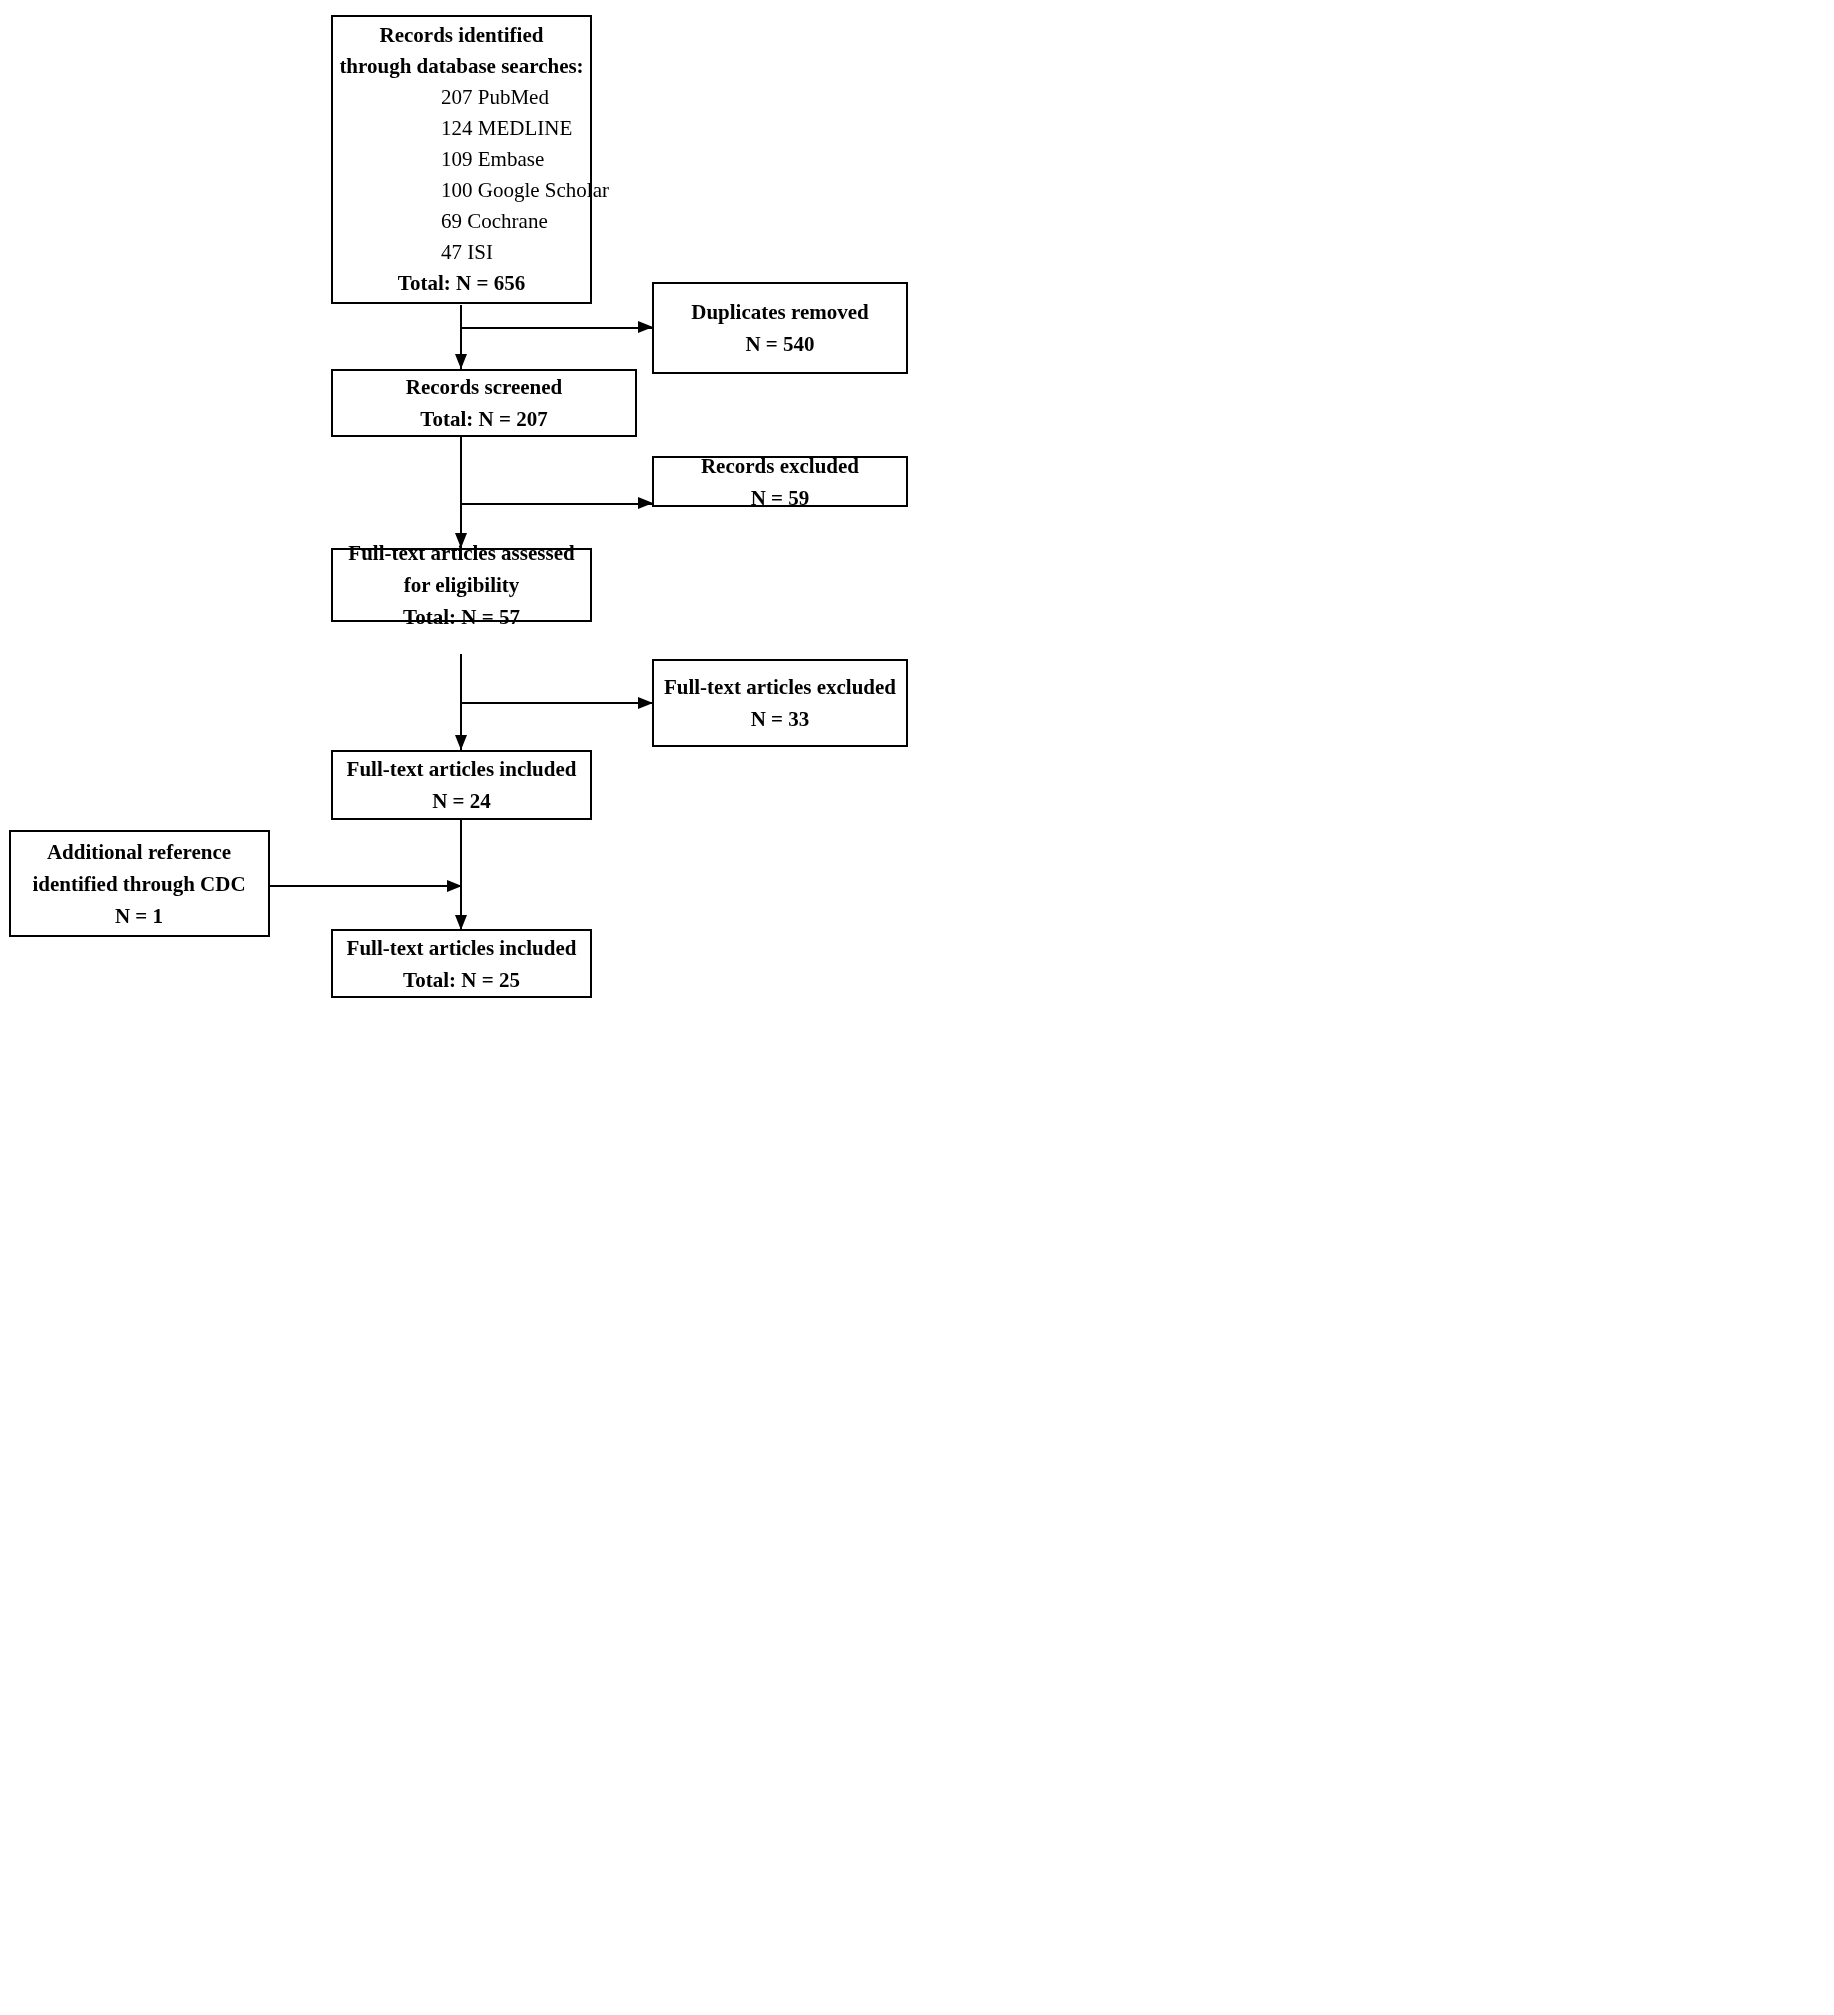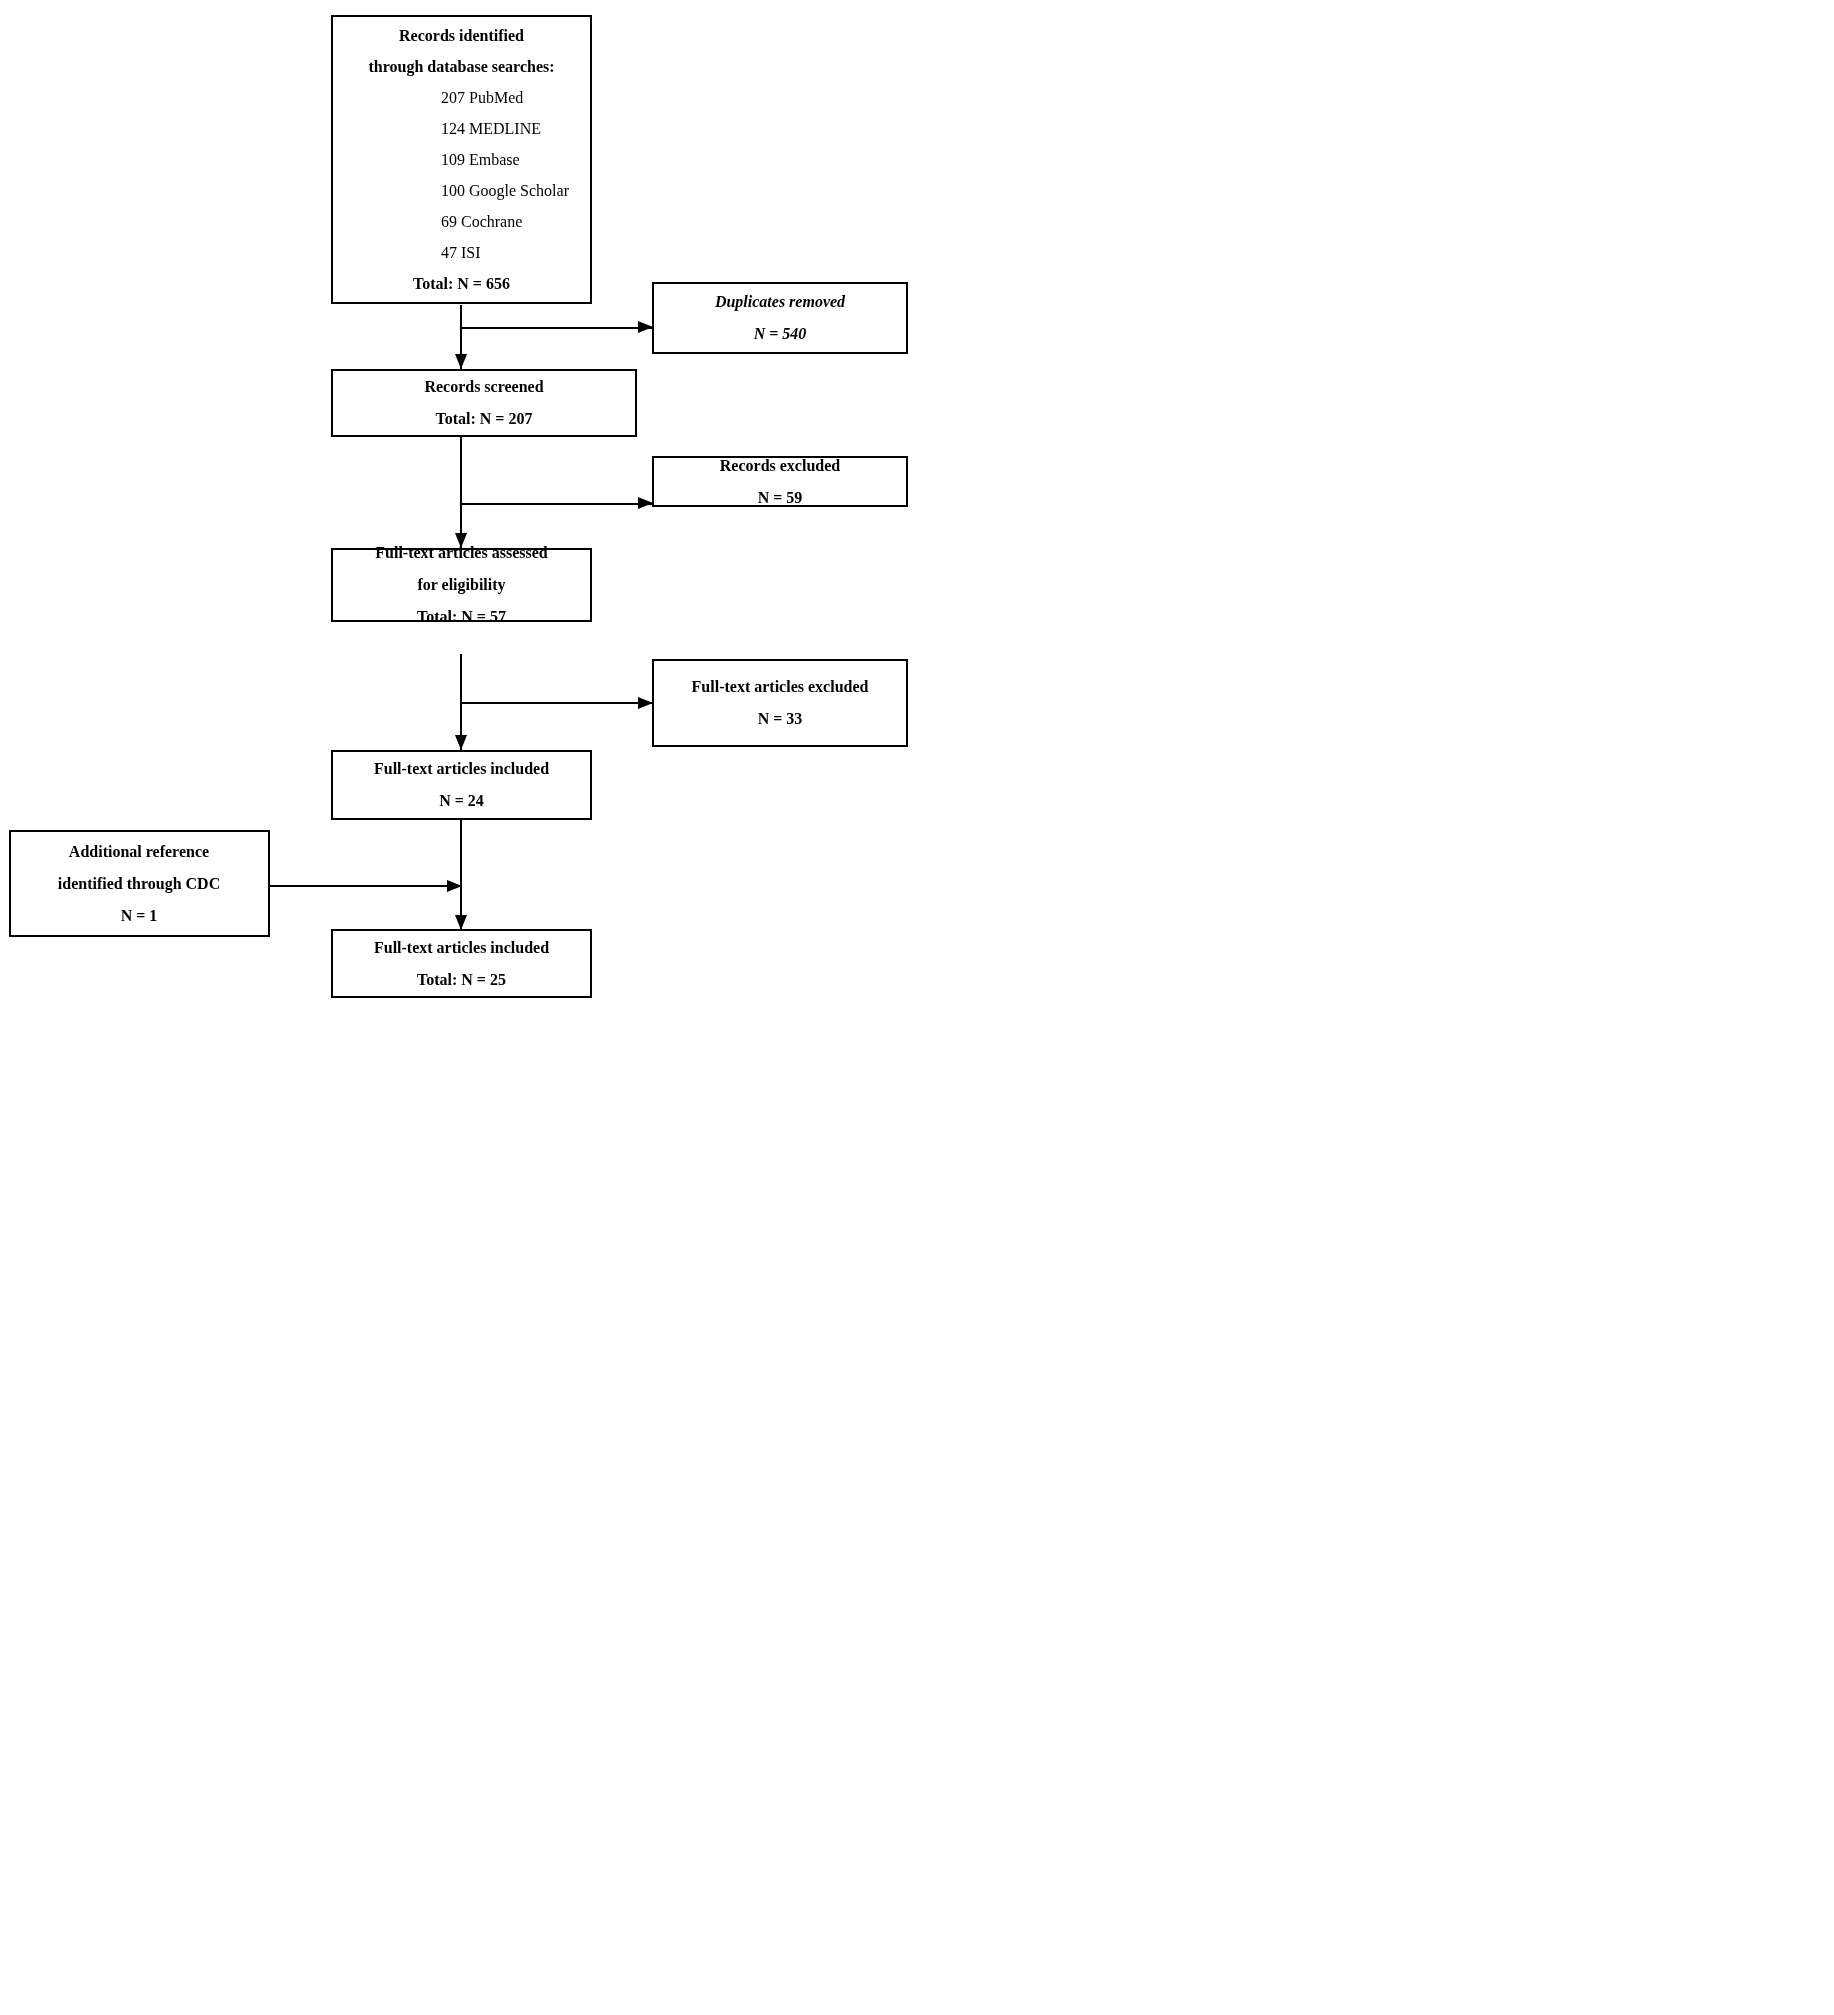--- a/index.html
+++ b/index.html
@@ -19,21 +19,21 @@
   }
 
   .box {
     position: absolute;
     border: 2.3px solid #000000;
     background: #ffffff;
     display: flex;
     flex-direction: column;
     justify-content: center;
     font-weight: bold;
-    font-size: 16px;
+    font-size: 21px;
     line-height: 32px;
     text-align: center;
   }
 
   .box .line { white-space: nowrap; }
 
   
   .box.identification {
     line-height: 31px;
     justify-content: center;
@@ -67,21 +67,21 @@
     position: absolute;
     width: 0;
     height: 0;
     border-top: 6.3px solid transparent;
     border-bottom: 6.3px solid transparent;
     border-left: 15px solid #000000;
   }
 
   
   #box-identification { left: 331px;  top: 15.4px;   width: 261px; height: 289px; }
-  #box-duplicates     { left: 652px; top: 282px;  width: 256px; height: 72px; font-style: italic; }
+  #box-duplicates     { left: 652px; top: 282px;  width: 256px; height: 92px; }
   #box-screened       { left: 331px;  top: 369px;  width: 306px; height: 68px; }
   #box-rec-excluded   { left: 652px; top: 456px;  width: 256px; height: 51px; }
   #box-assessed       { left: 331px;  top: 548px;  width: 261px; height: 74px; }
   #box-ft-excluded    { left: 652px; top: 659px; width: 256px; height: 88px; }
   #box-included24     { left: 331px;  top: 750px; width: 261px; height: 70px; }
   #box-cdc            { left: 8.5px;   top: 830px; width: 261px; height: 107px; }
   #box-final          { left: 331px;  top: 929px; width: 261px; height: 69px; }
 
   
   #v1 { left: 460px; top: 305px;  height: 64px; }

